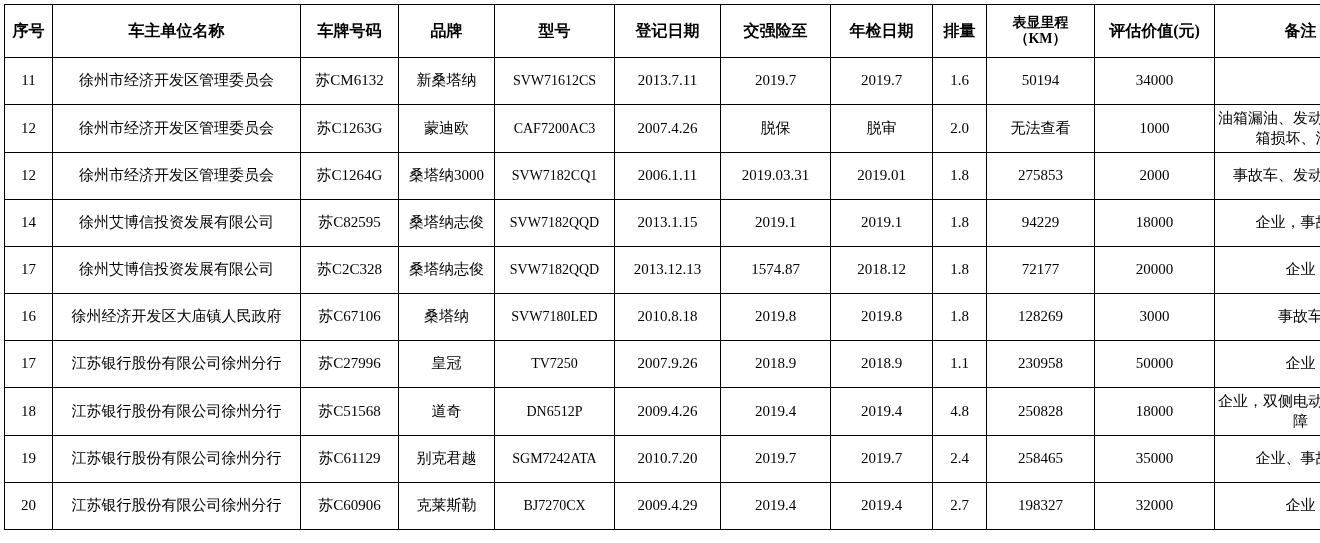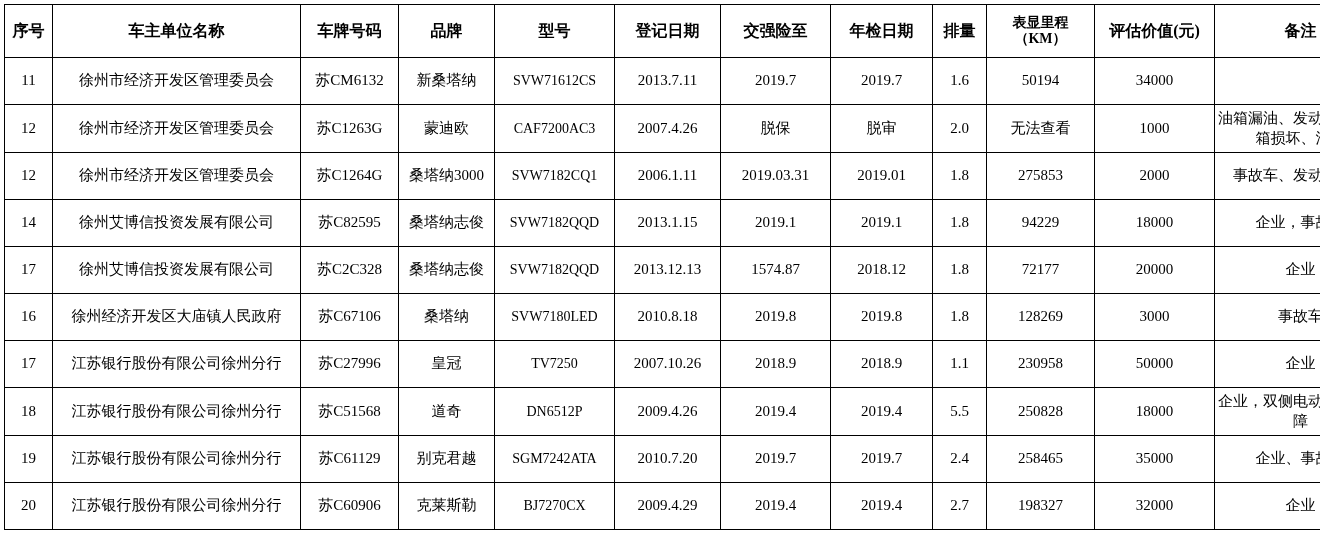--- a/index.html
+++ b/index.html
@@ -219,41 +219,41 @@
       </tr>
 
       <tr>
         <td><span class="num">17</span></td>
         <td>
             <span class="cell-text">江苏银行股份有限公司徐州分行</span>
           </td>
         <td><span>苏C27996</span></td>
         <td><span>皇冠</span></td>
         <td><span class="mono">TV7250</span></td>
-        <td><span class="num">2007.10.26</span></td>
+        <td><span class="num">2007.9.26</span></td>
         <td><span class="num">2018.9</span></td>
         <td><span class="num">2018.9</span></td>
         <td><span class="num">1.1</span></td>
         <td><span class="num">230958</span></td>
         <td><span class="num">50000</span></td>
         <td><span class="remark">企业</span></td>
       </tr>
 
       <tr>
         <td><span class="num">18</span></td>
         <td>
             <span class="cell-text">江苏银行股份有限公司徐州分行</span>
           </td>
         <td><span>苏C51568</span></td>
         <td><span>道奇</span></td>
         <td><span class="mono">DN6512P</span></td>
         <td><span class="num">2009.4.26</span></td>
         <td><span class="num">2019.4</span></td>
         <td><span class="num">2019.4</span></td>
-        <td><span class="num">5.5</span></td>
+        <td><span class="num">4.8</span></td>
         <td><span class="num">250828</span></td>
         <td><span class="num">18000</span></td>
         <td><span class="remark">企业，双侧电动侧滑门故障</span></td>
       </tr>
 
       <tr>
         <td><span class="num">19</span></td>
         <td>
             <span class="cell-text">江苏银行股份有限公司徐州分行</span>
           </td>

